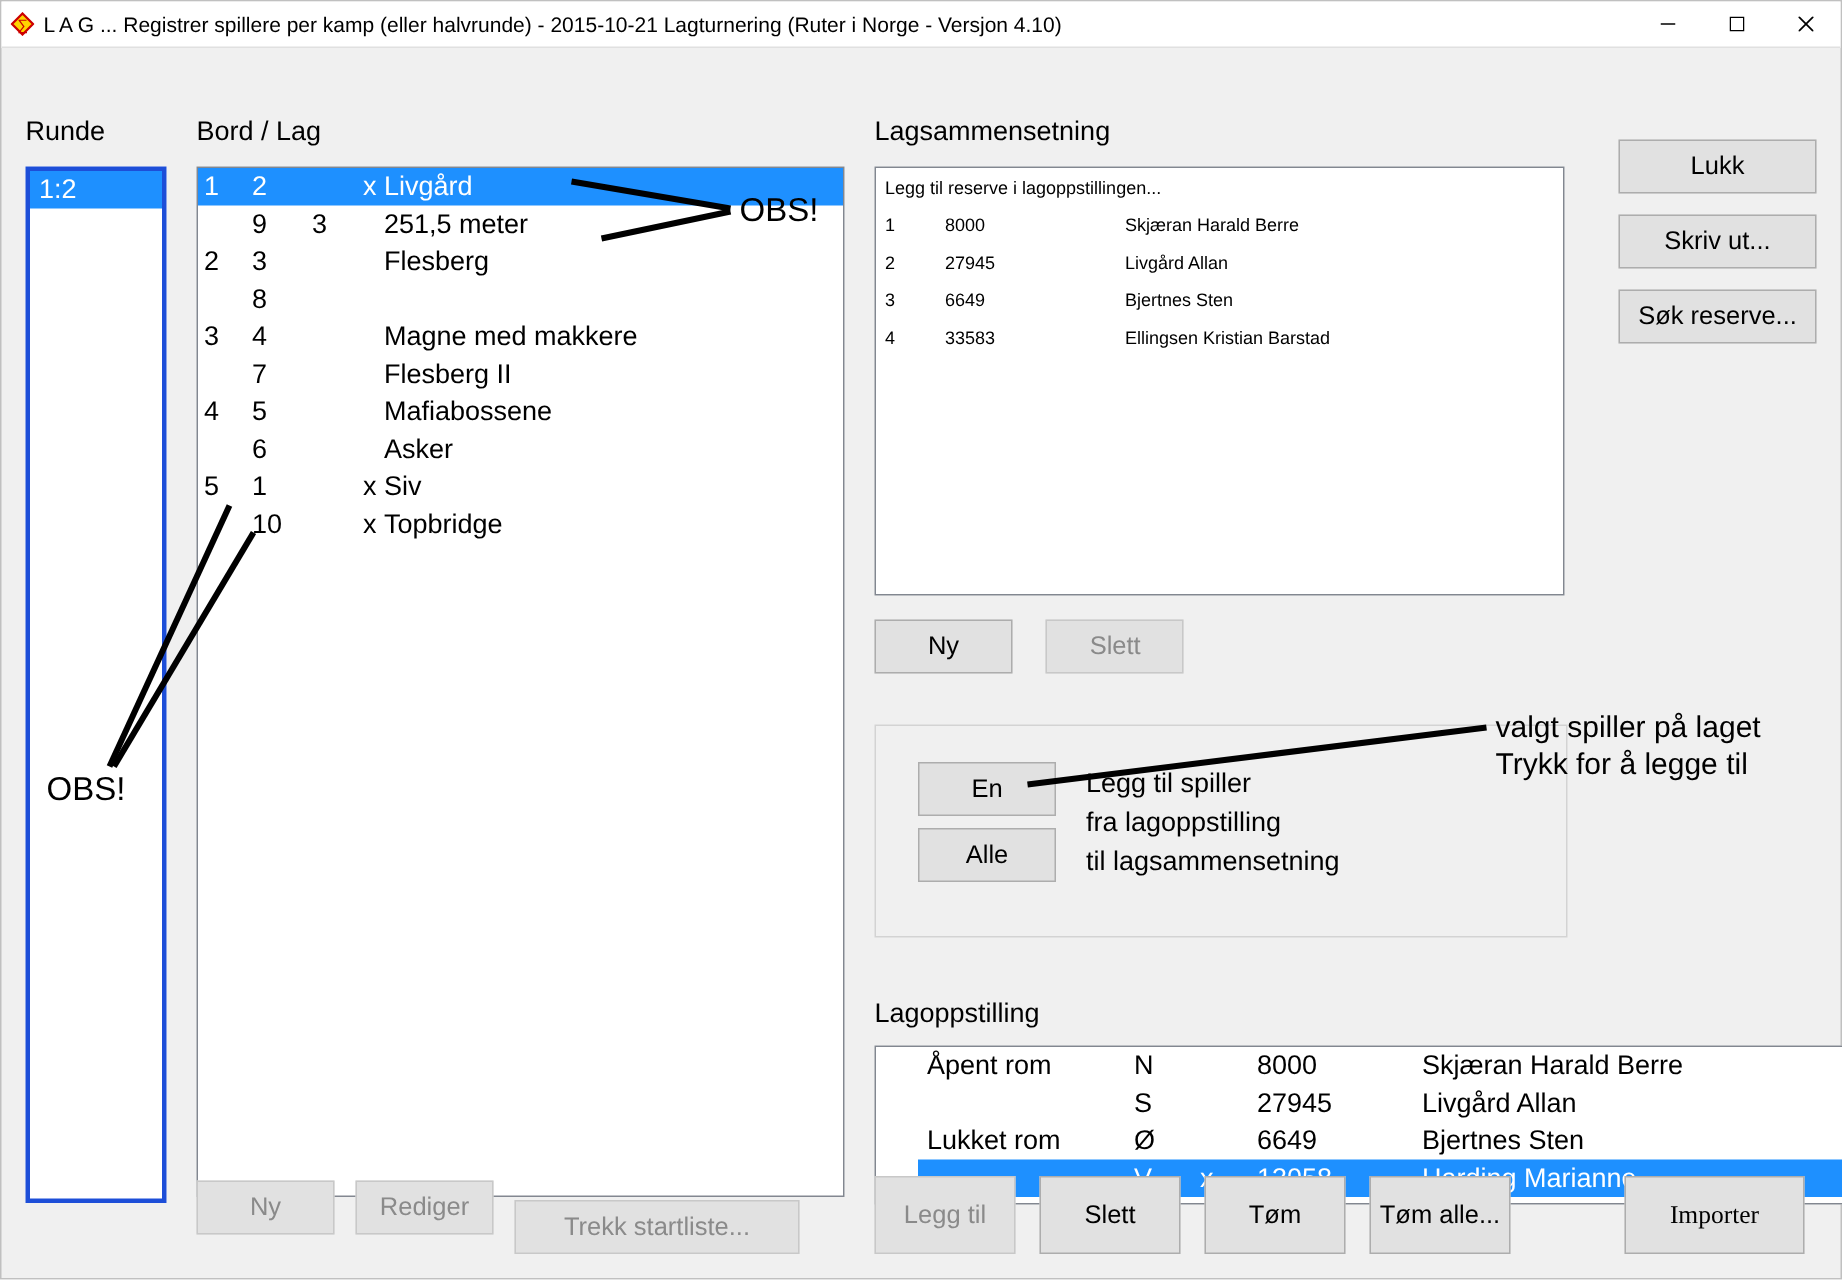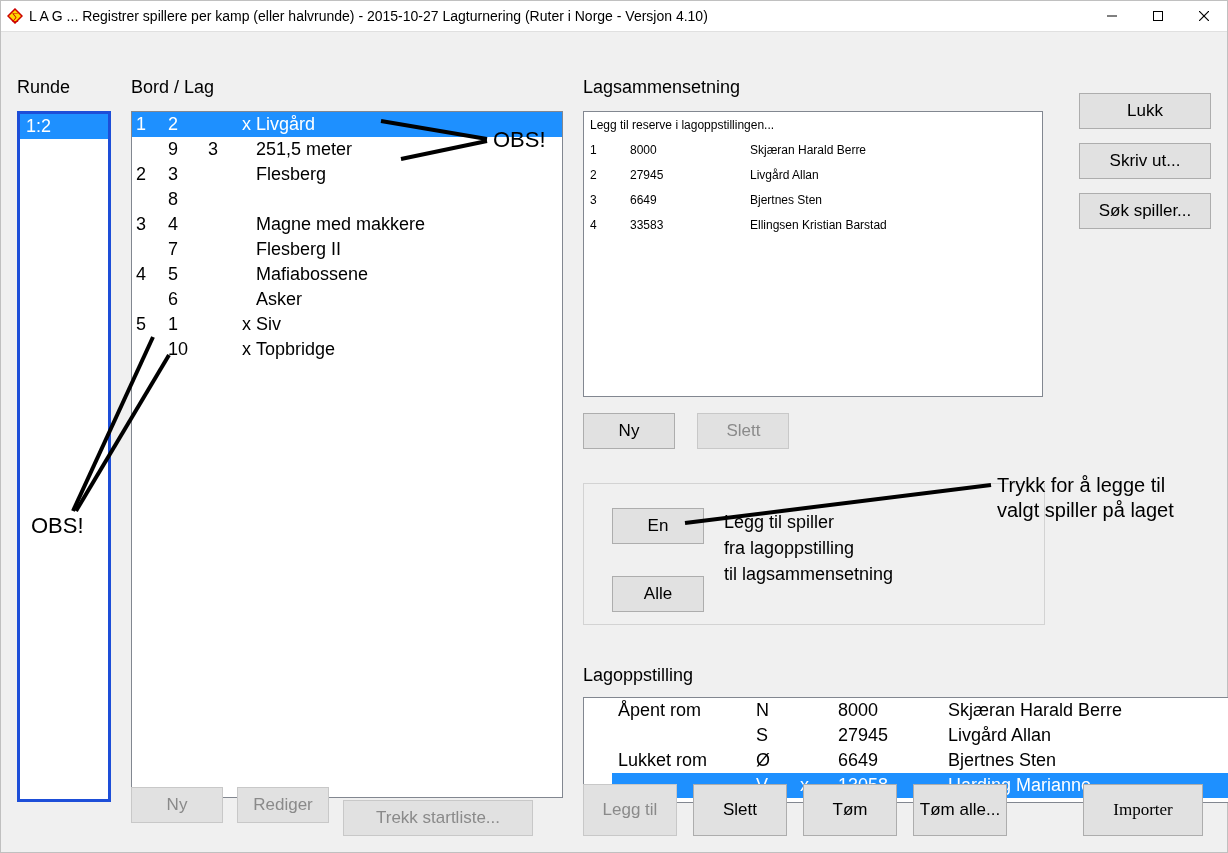--- a/index.html
+++ b/index.html
@@ -264,21 +264,21 @@
 
 <div class="window">
 
   <div class="titlebar">
     <span class="app-icon">
       <svg viewBox="0 0 16 16" width="16" height="16">
         <polygon points="8,1 15,8 8,15 1,8" fill="#ffd400" stroke="#c00" stroke-width="1.5"></polygon>
         <text x="8" y="12" font-size="10" text-anchor="middle" fill="#c00">∑</text>
       </svg>
     </span>
-    <span>L A G ... Registrer spillere per kamp (eller halvrunde) - 2015-10-27  Lagturnering  (Ruter i Norge - Versjon 4.10)</span>
+    <span>L A G ... Registrer spillere per kamp (eller halvrunde) - 2015-10-21  Lagturnering  (Ruter i Norge - Versjon 4.10)</span>
     <div class="wbtns">
       <div class="wbtn">
         <svg width="10" height="10">
             <line x1="0" y1="5" x2="10" y2="5" stroke="#000" stroke-width="1"></line>
           </svg>
       </div>
       <div class="wbtn">
         <svg width="10" height="10">
             <rect x="0.5" y="0.5" width="9" height="9" fill="none" stroke="#000" stroke-width="1"></rect>
           </svg>
@@ -399,31 +399,31 @@
             <span class="c1">4</span>
             <span class="c2">33583</span>
             <span class="c3">Ellingsen Kristian Barstad</span>
           </div>
         </div>
     </div>
 
     <div class="rbtn-col">
       <button class="btn">Lukk</button>
       <button class="btn">Skriv ut...</button>
-      <button class="btn">Søk spiller...</button>
+      <button class="btn">Søk reserve...</button>
     </div>
 
     <div class="mid-btns">
       <button class="btn">Ny</button>
       <button class="btn dis">Slett</button>
     </div>
 
     <div class="group">
       <button class="btn" style="left:28px; top:24px;">En</button>
-      <button class="btn" style="left:28px; top:92px;">Alle</button>
+      <button class="btn" style="left:28px; top:68px;">Alle</button>
       <div class="grp-text" style="top:28px;">Legg til spiller</div>
       <div class="grp-text" style="top:54px;">fra lagoppstilling</div>
       <div class="grp-text" style="top:80px;">til lagsammensetning</div>
     </div>
 
     <div class="panel-lagopp">
       <div class="label">Lagoppstilling</div>
       <div class="list" id="lagopp-list">
           <div class="opp-row">
             <span class="o1">Åpent rom</span>
@@ -466,22 +466,22 @@
       <button class="btn dis">Legg til</button>
       <button class="btn">Slett</button>
       <button class="btn">Tøm</button>
       <button class="btn">Tøm alle...</button>
       <button class="btn" style="width:120px; margin-left:60px;font-family:Liberation Serif, serif;">Importer</button>
     </div>
 
     <div class="ann-obs-right">OBS!</div>
     <div class="ann-obs-left">OBS!</div>
     <div class="ann-trykk">
+      <div>valgt spiller på laget</div>
       <div>Trykk for å legge til</div>
-      <div>valgt spiller på laget</div>
     </div>
 
     <svg class="ann-line" style="position:absolute; left:0; top:0; width:100%; height:100%; overflow:visible;">
 
       <line x1="380" y1="90" x2="486" y2="108"></line>
       <line x1="400" y1="128" x2="486" y2="110"></line>
 
       <line x1="152" y1="306" x2="72" y2="480"></line>
       <line x1="168" y1="324" x2="75" y2="480"></line>
 

